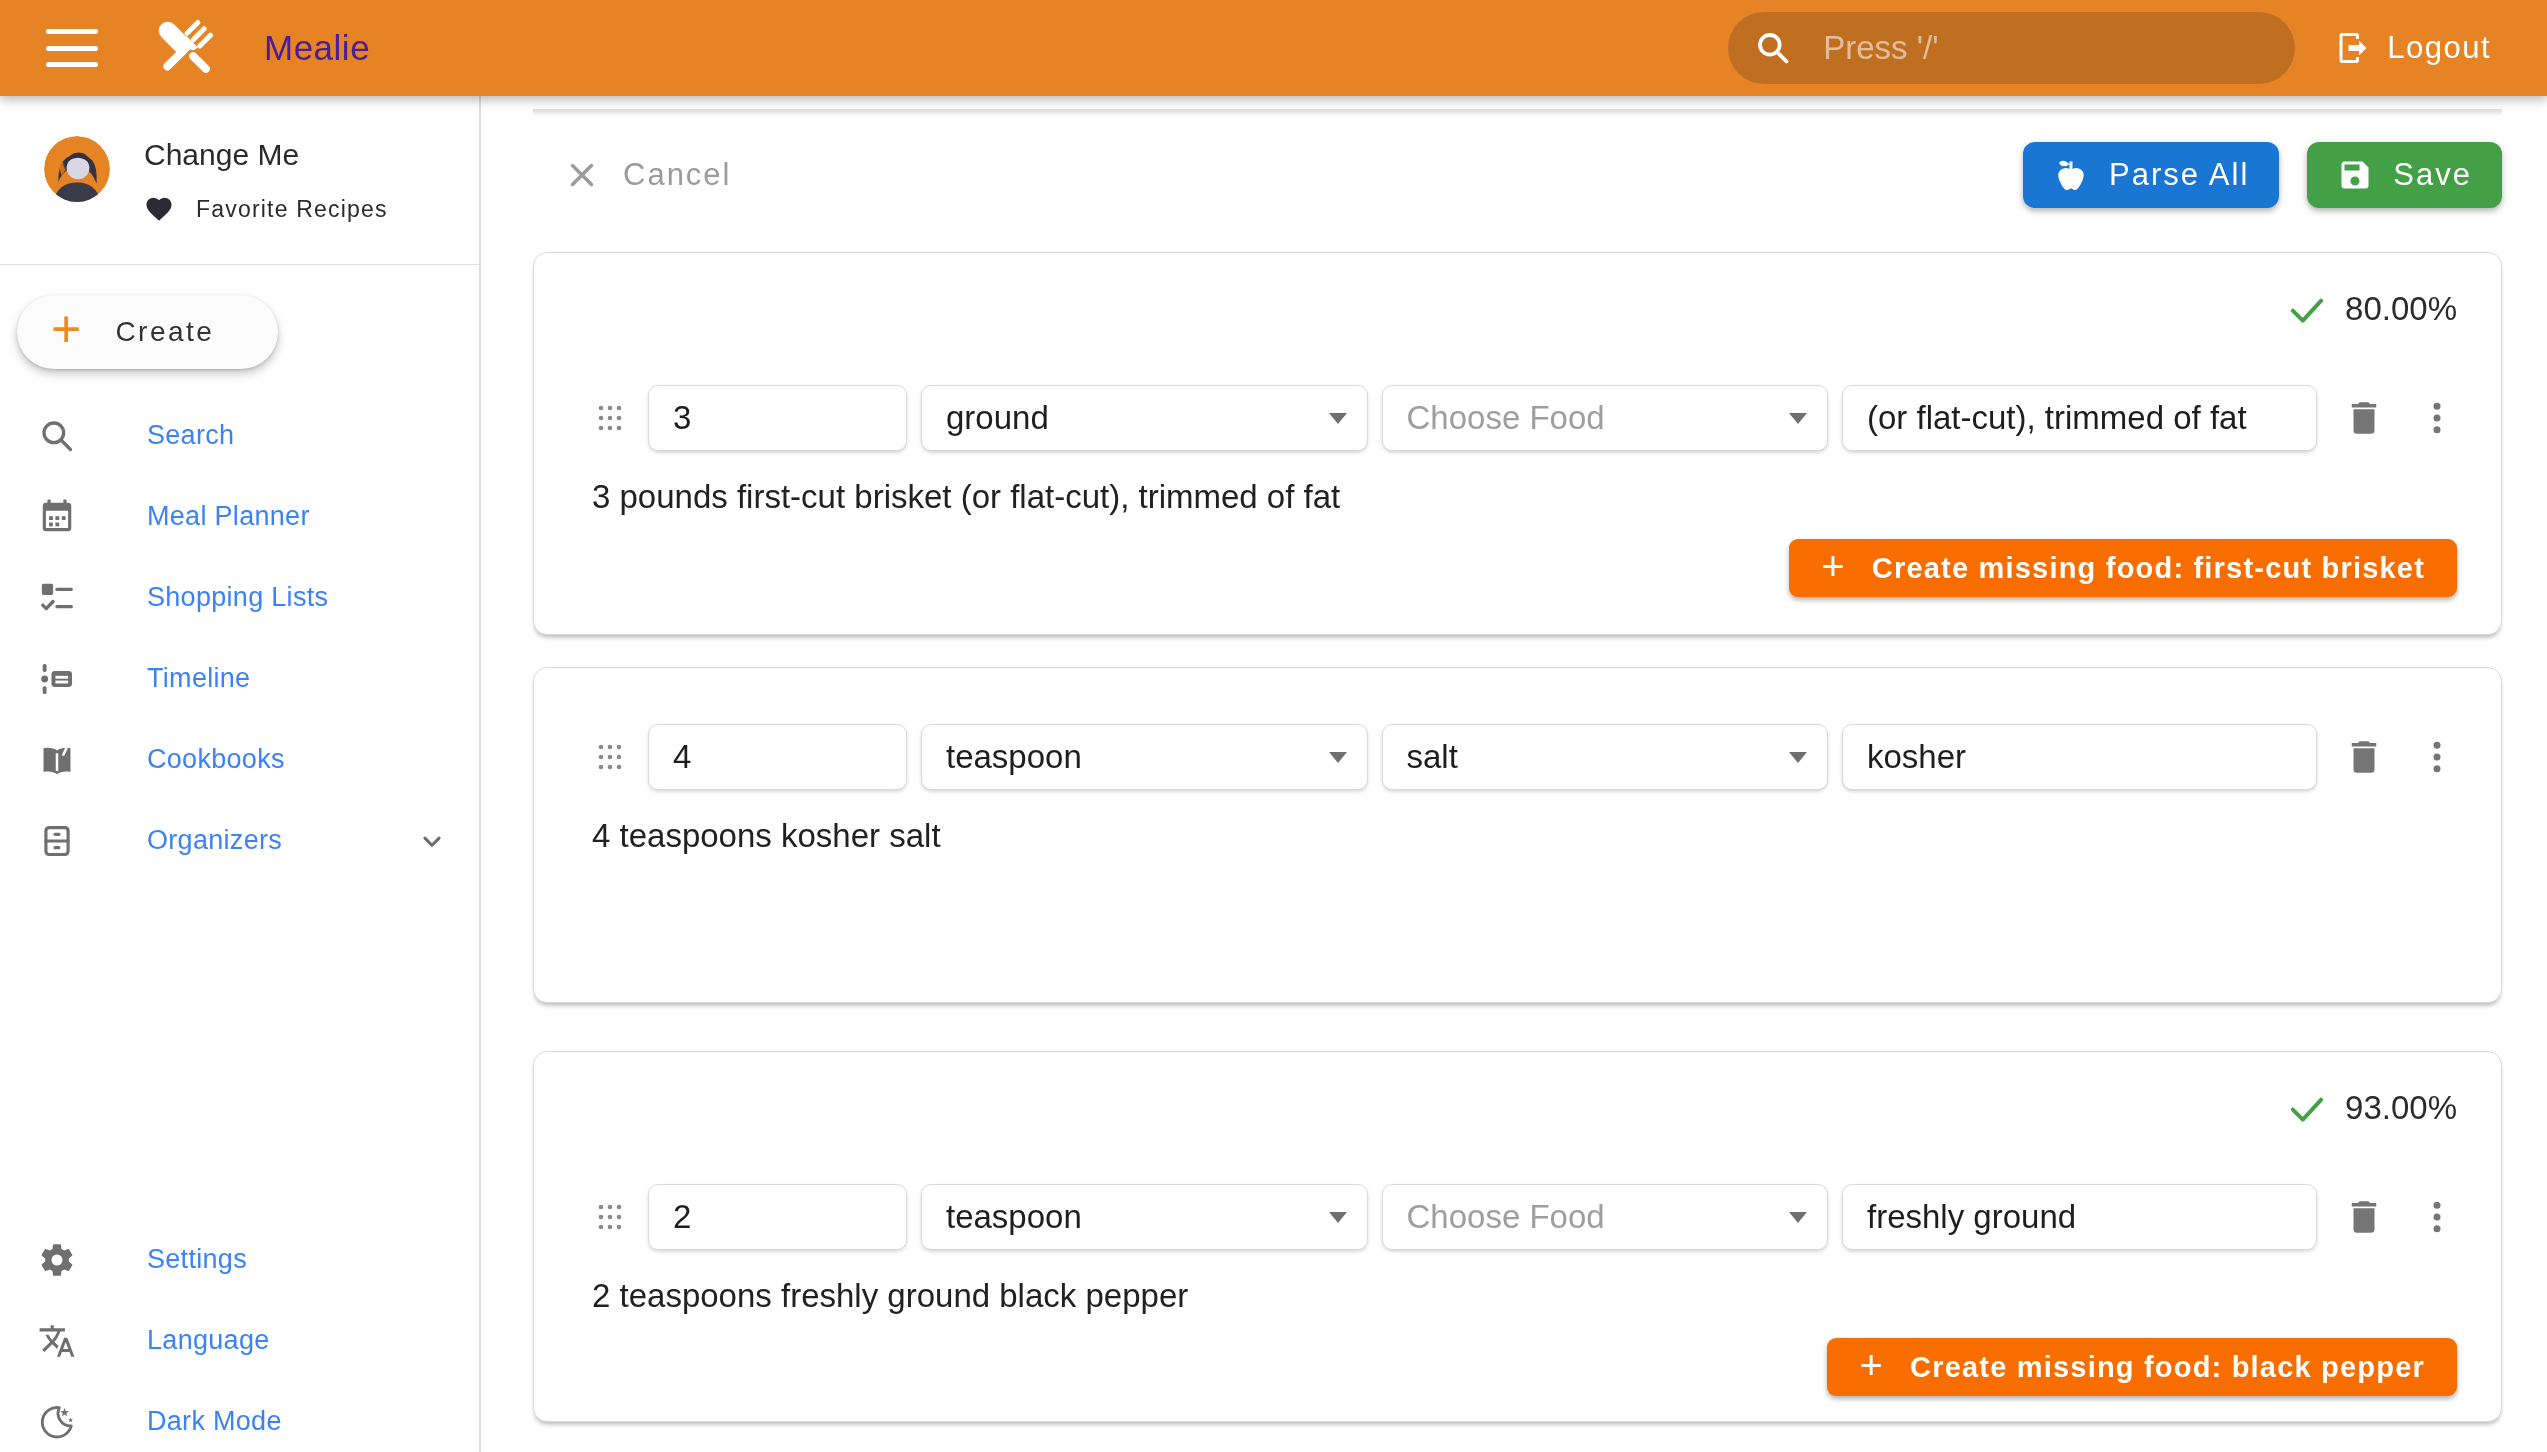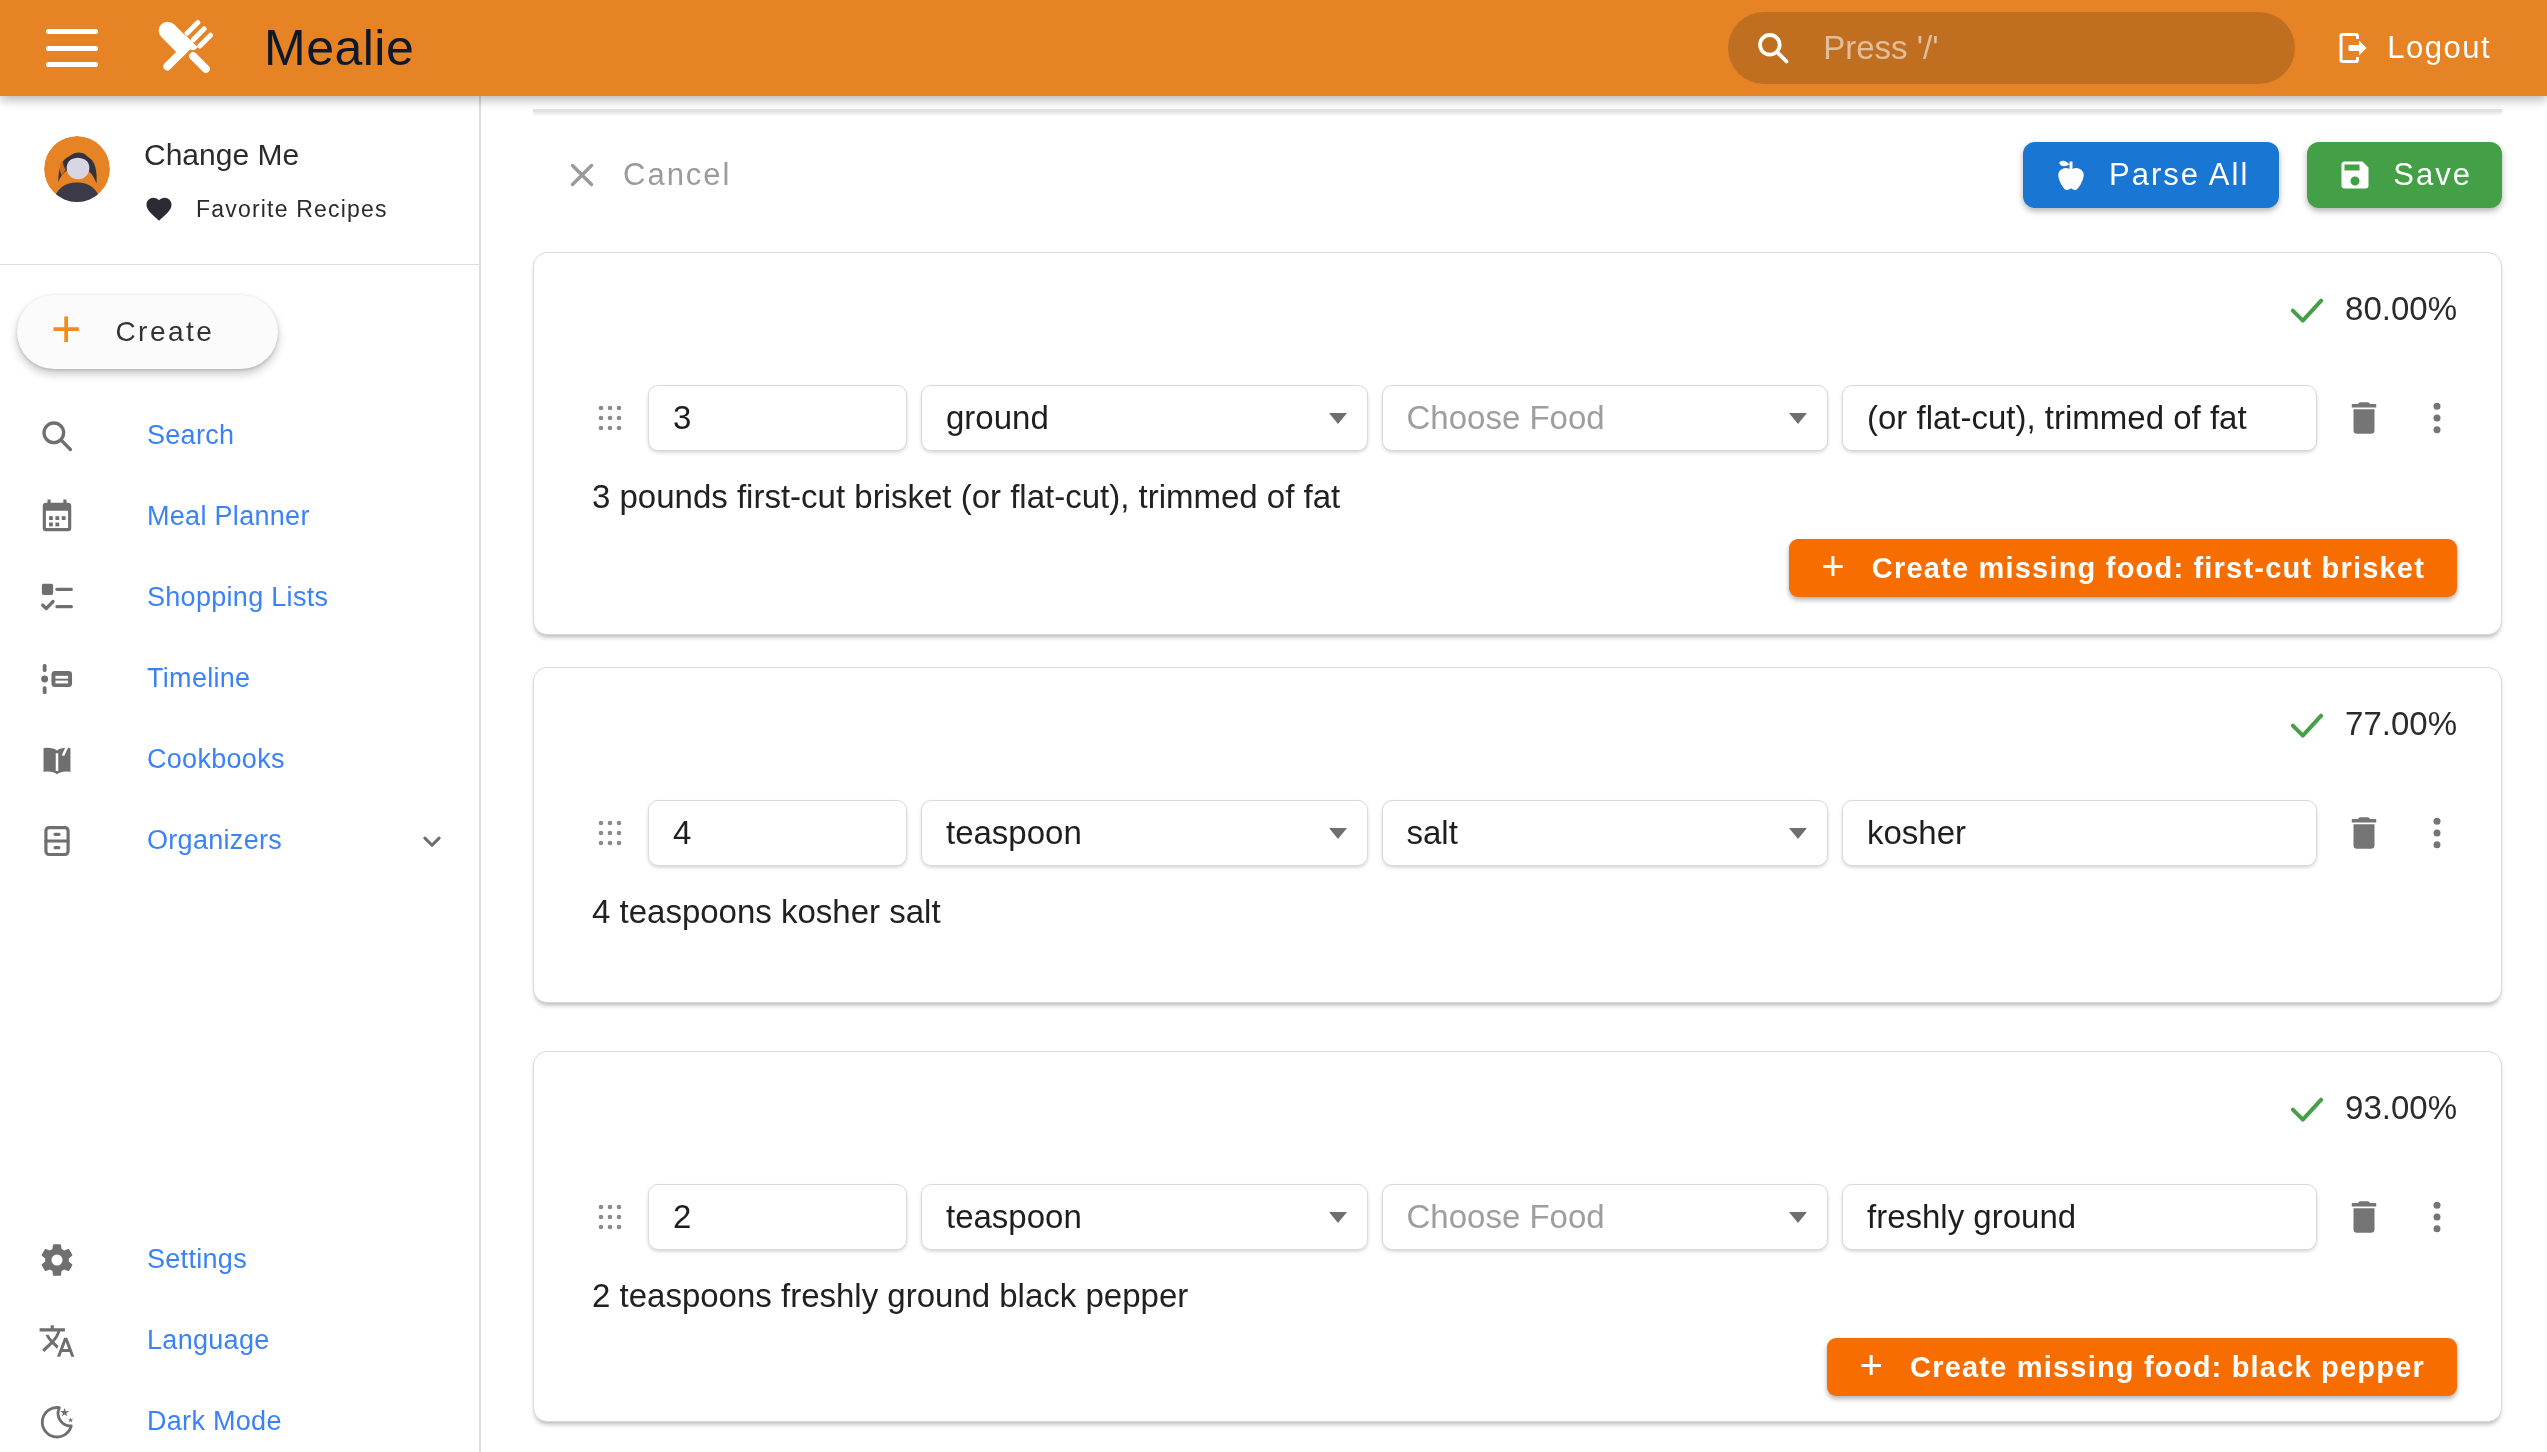--- a/index.html
+++ b/index.html
@@ -16,21 +16,21 @@
   .logo { position:relative; width:78px; height:78px; margin-left:48px; flex:none; }
   .logo .utensil { position:absolute; left:50%; top:50%; display:flex; flex-direction:column; align-items:center; }
   .logo .knife { transform:translate(-50%,-50%) rotate(-45deg); }
   .logo .fork  { transform:translate(-50%,-50%) rotate(45deg); }
   .blade { width:18px; height:38px; background:#fff; border-radius:10px 10px 3px 3px; }
   .k-handle { width:8px; height:26px; background:#fff; border-radius:4px; margin-top:3px; }
   .tines { display:flex; gap:4px; }
   .tines i { width:5px; height:20px; background:#fff; border-radius:2px; }
   .f-neck { width:16px; height:7px; background:#fff; border-radius:0 0 5px 5px; }
   .f-handle { width:8px; height:30px; background:#fff; border-radius:4px; margin-top:2px; }
-  .app-title { color:#0f172a; font-size:50px; margin-left:40px; font-weight:500; letter-spacing:0.5px; }
+  .app-title { color:#4c1d95; font-size:35px; margin-left:40px; font-weight:500; letter-spacing:0.5px; }
   .search-pill { margin-left:auto; width:567px; height:72px; border-radius:36px;
     background:rgba(0,0,0,0.16); display:flex; align-items:center; padding:0 26px; }
   .search-pill svg { flex:none; }
   .search-pill input { background:transparent; border:none; outline:none; color:#4c1d95;
     font-size:33px; margin-left:31px; width:100%; font-family:inherit; }
   .search-pill input::placeholder { color:rgba(255,255,255,0.55); }
   .logout { display:flex; align-items:center; gap:16px; background:none; border:none;
     color:#fff; font-size:31px; font-weight:500; letter-spacing:1.5px; margin:0 26px 0 40px;
     cursor:pointer; font-family:inherit;justify-content:space-between; }
 
@@ -357,26 +357,20 @@
     <div class="orig-text">3 pounds first-cut brisket (or flat-cut), trimmed of fat</div>
     <div class="missing-row">
       <button class="missing-btn">
         <span class="plus">+</span>
         <span>Create missing food: first-cut brisket</span>
       </button>
     </div>
   </section>
 
   <section class="card card-2">
-    <div class="pct-row">
-      <svg width="40" height="40" viewBox="0 0 24 24" fill="none" stroke="#43A047" stroke-width="2.4" stroke-linecap="round" stroke-linejoin="round">
-        <polyline points="3.5,13 9.5,19 20.5,7"></polyline>
-      </svg>
-      <span class="pct-text">77.00%</span>
-    </div>
     <div class="fields">
       <span class="drag-handle">
         <svg width="36" height="36" viewBox="0 0 36 36" fill="#8a8a8a">
           <circle cx="9" cy="8" r="2.3"></circle>
             <circle cx="18" cy="8" r="2.3"></circle>
             <circle cx="27" cy="8" r="2.3"></circle>
           <circle cx="9" cy="18" r="2.3"></circle>
             <circle cx="18" cy="18" r="2.3"></circle>
             <circle cx="27" cy="18" r="2.3"></circle>
           <circle cx="9" cy="28" r="2.3"></circle>

